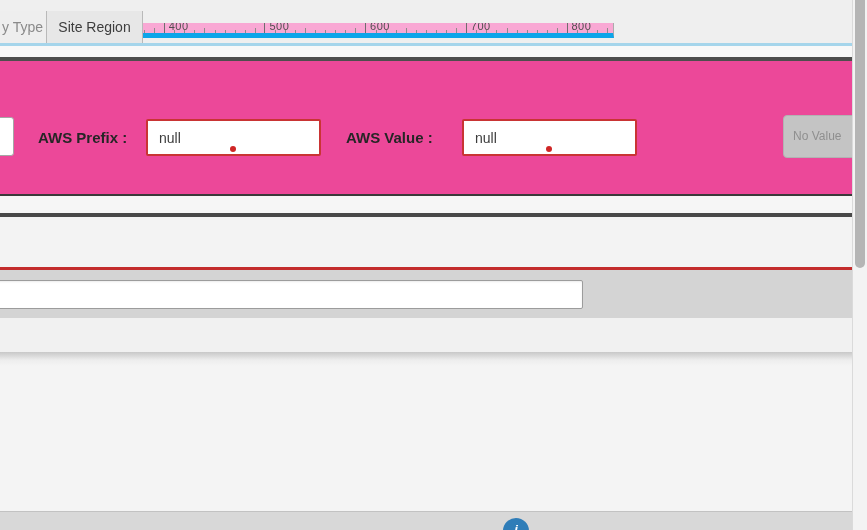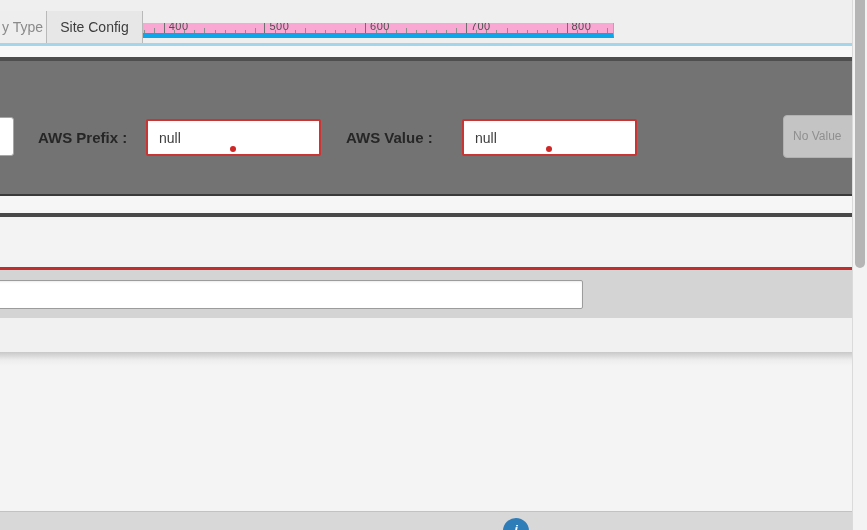--- a/index.html
+++ b/index.html
@@ -19,21 +19,21 @@
   .tick.minor{height:3px;}
   .ruler-label{position:absolute;top:-3px;font-size:11px;color:#4f4f4f;letter-spacing:.5px;}
   .tab{top:11px;height:32px;line-height:32px;font-size:14px;box-sizing:border-box;
        border-right:1px solid #b9b9b9;overflow:hidden;white-space:nowrap;cursor:pointer;}
   #tab-query{left:0;width:47px;background:#eeeeee;color:#8a8a8a;padding-left:2px;}
   #tab-site{left:47px;width:96px;background:#e7e7e7;color:#3d3d3d;text-align:center;}
   #tab-underline{left:0;top:43px;width:852px;height:3px;background:var(--tab-underline,#a5d5eb);}
   #band1{left:0;top:46px;width:852px;height:11px;background:#f8f8f8;}
   #darkband{left:0;top:57px;width:852px;height:4px;background:#4e4e4e;}
   
-  #formrow{left:0;top:61px;width:852px;height:133px;background:#737373;}
+  #formrow{left:0;top:61px;width:852px;height:133px;background:#ec4899;}
   .field-label{top:68px;font-size:15px;font-weight:bold;color:#262626;white-space:nowrap;}
   .err-input{top:58px;height:37px;width:175px;box-sizing:border-box;
              border:2px solid var(--error-border,#c93434);background:#fff;border-radius:2px;
              font-family:"Liberation Sans",sans-serif;font-size:14px;color:#3c3c3c;
              padding:0 0 0 11px;outline:none;}
   .err-dot{top:85px;width:6px;height:6px;border-radius:50%;background:var(--error-dot,#cf2626);}
   #ghost-input{left:-8px;top:56px;width:22px;height:39px;background:#fff;
                border:1px solid #a6a6a6;border-radius:3px;box-sizing:border-box;}
   #backend-btn{left:783px;top:54px;width:80px;height:43px;box-sizing:border-box;
                background:var(--disabled-button-bg,#c4c4c4);border:1px solid #b2b2b2;border-radius:4px;
@@ -139,21 +139,21 @@
         <div class="tick mid" style="left: 556.9px;"></div>
         <div class="tick minor" style="left: 577px;"></div>
         <div class="tick minor" style="left: 587.1px;"></div>
         <div class="tick minor" style="left: 597.1px;"></div>
         <div class="tick mid" style="left: 607.2px;"></div>
       </div>
     <div id="tab-query" class="abs tab">
       <span>y Type</span>
     </div>
     <div id="tab-site" class="abs tab">
-      <span>Site Config</span>
+      <span>Site Region</span>
     </div>
   </div>
   <div id="tab-underline" class="abs"></div>
   <div id="band1" class="abs"></div>
   <div id="darkband" class="abs"></div>
 
   <div id="formrow" class="abs">
     <div id="ghost-input" class="abs"></div>
 
     <div class="abs field-label" style="left:38px;">AWS Prefix :</div>

